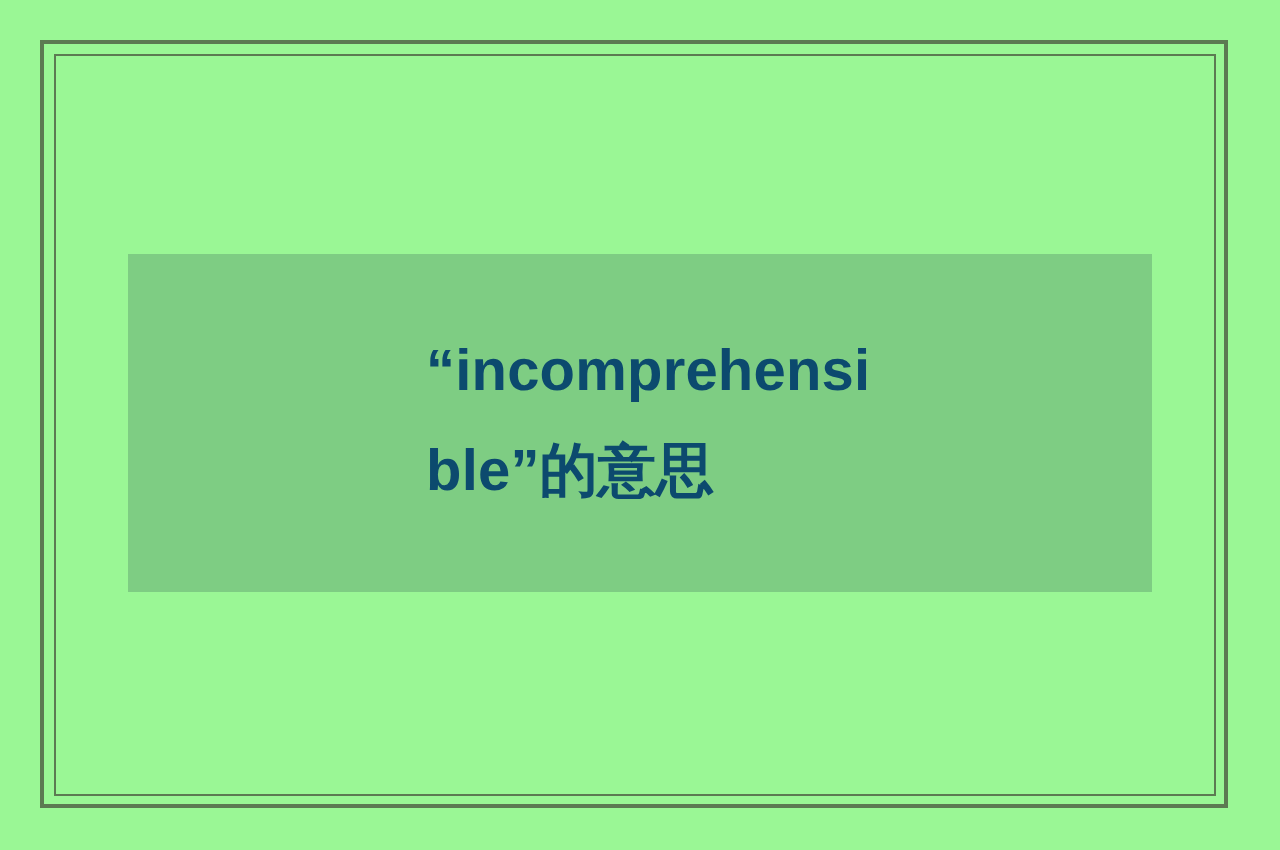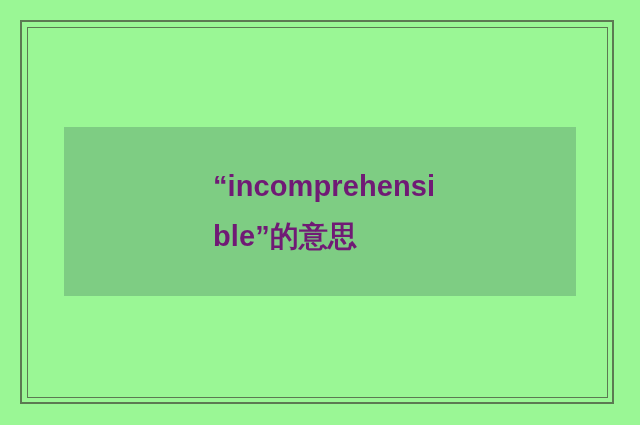--- a/index.html
+++ b/index.html
@@ -58,21 +58,21 @@
     background: #7ecd83;
     box-sizing: border-box;
     display: flex;
     align-items: center;
     justify-content: center;
   }
 
   .title-text {
     width: 232px;
     margin-left: 18px;
-    color: #701a75;
+    color: #0c4a6e;
     font-size: 29px;
     font-weight: bold;
     line-height: 1.72;
     text-align: left;
     letter-spacing: 0.1px;
     word-break: break-all;
     overflow-wrap: break-word;
     -webkit-font-smoothing: antialiased;
   }
 </style>

